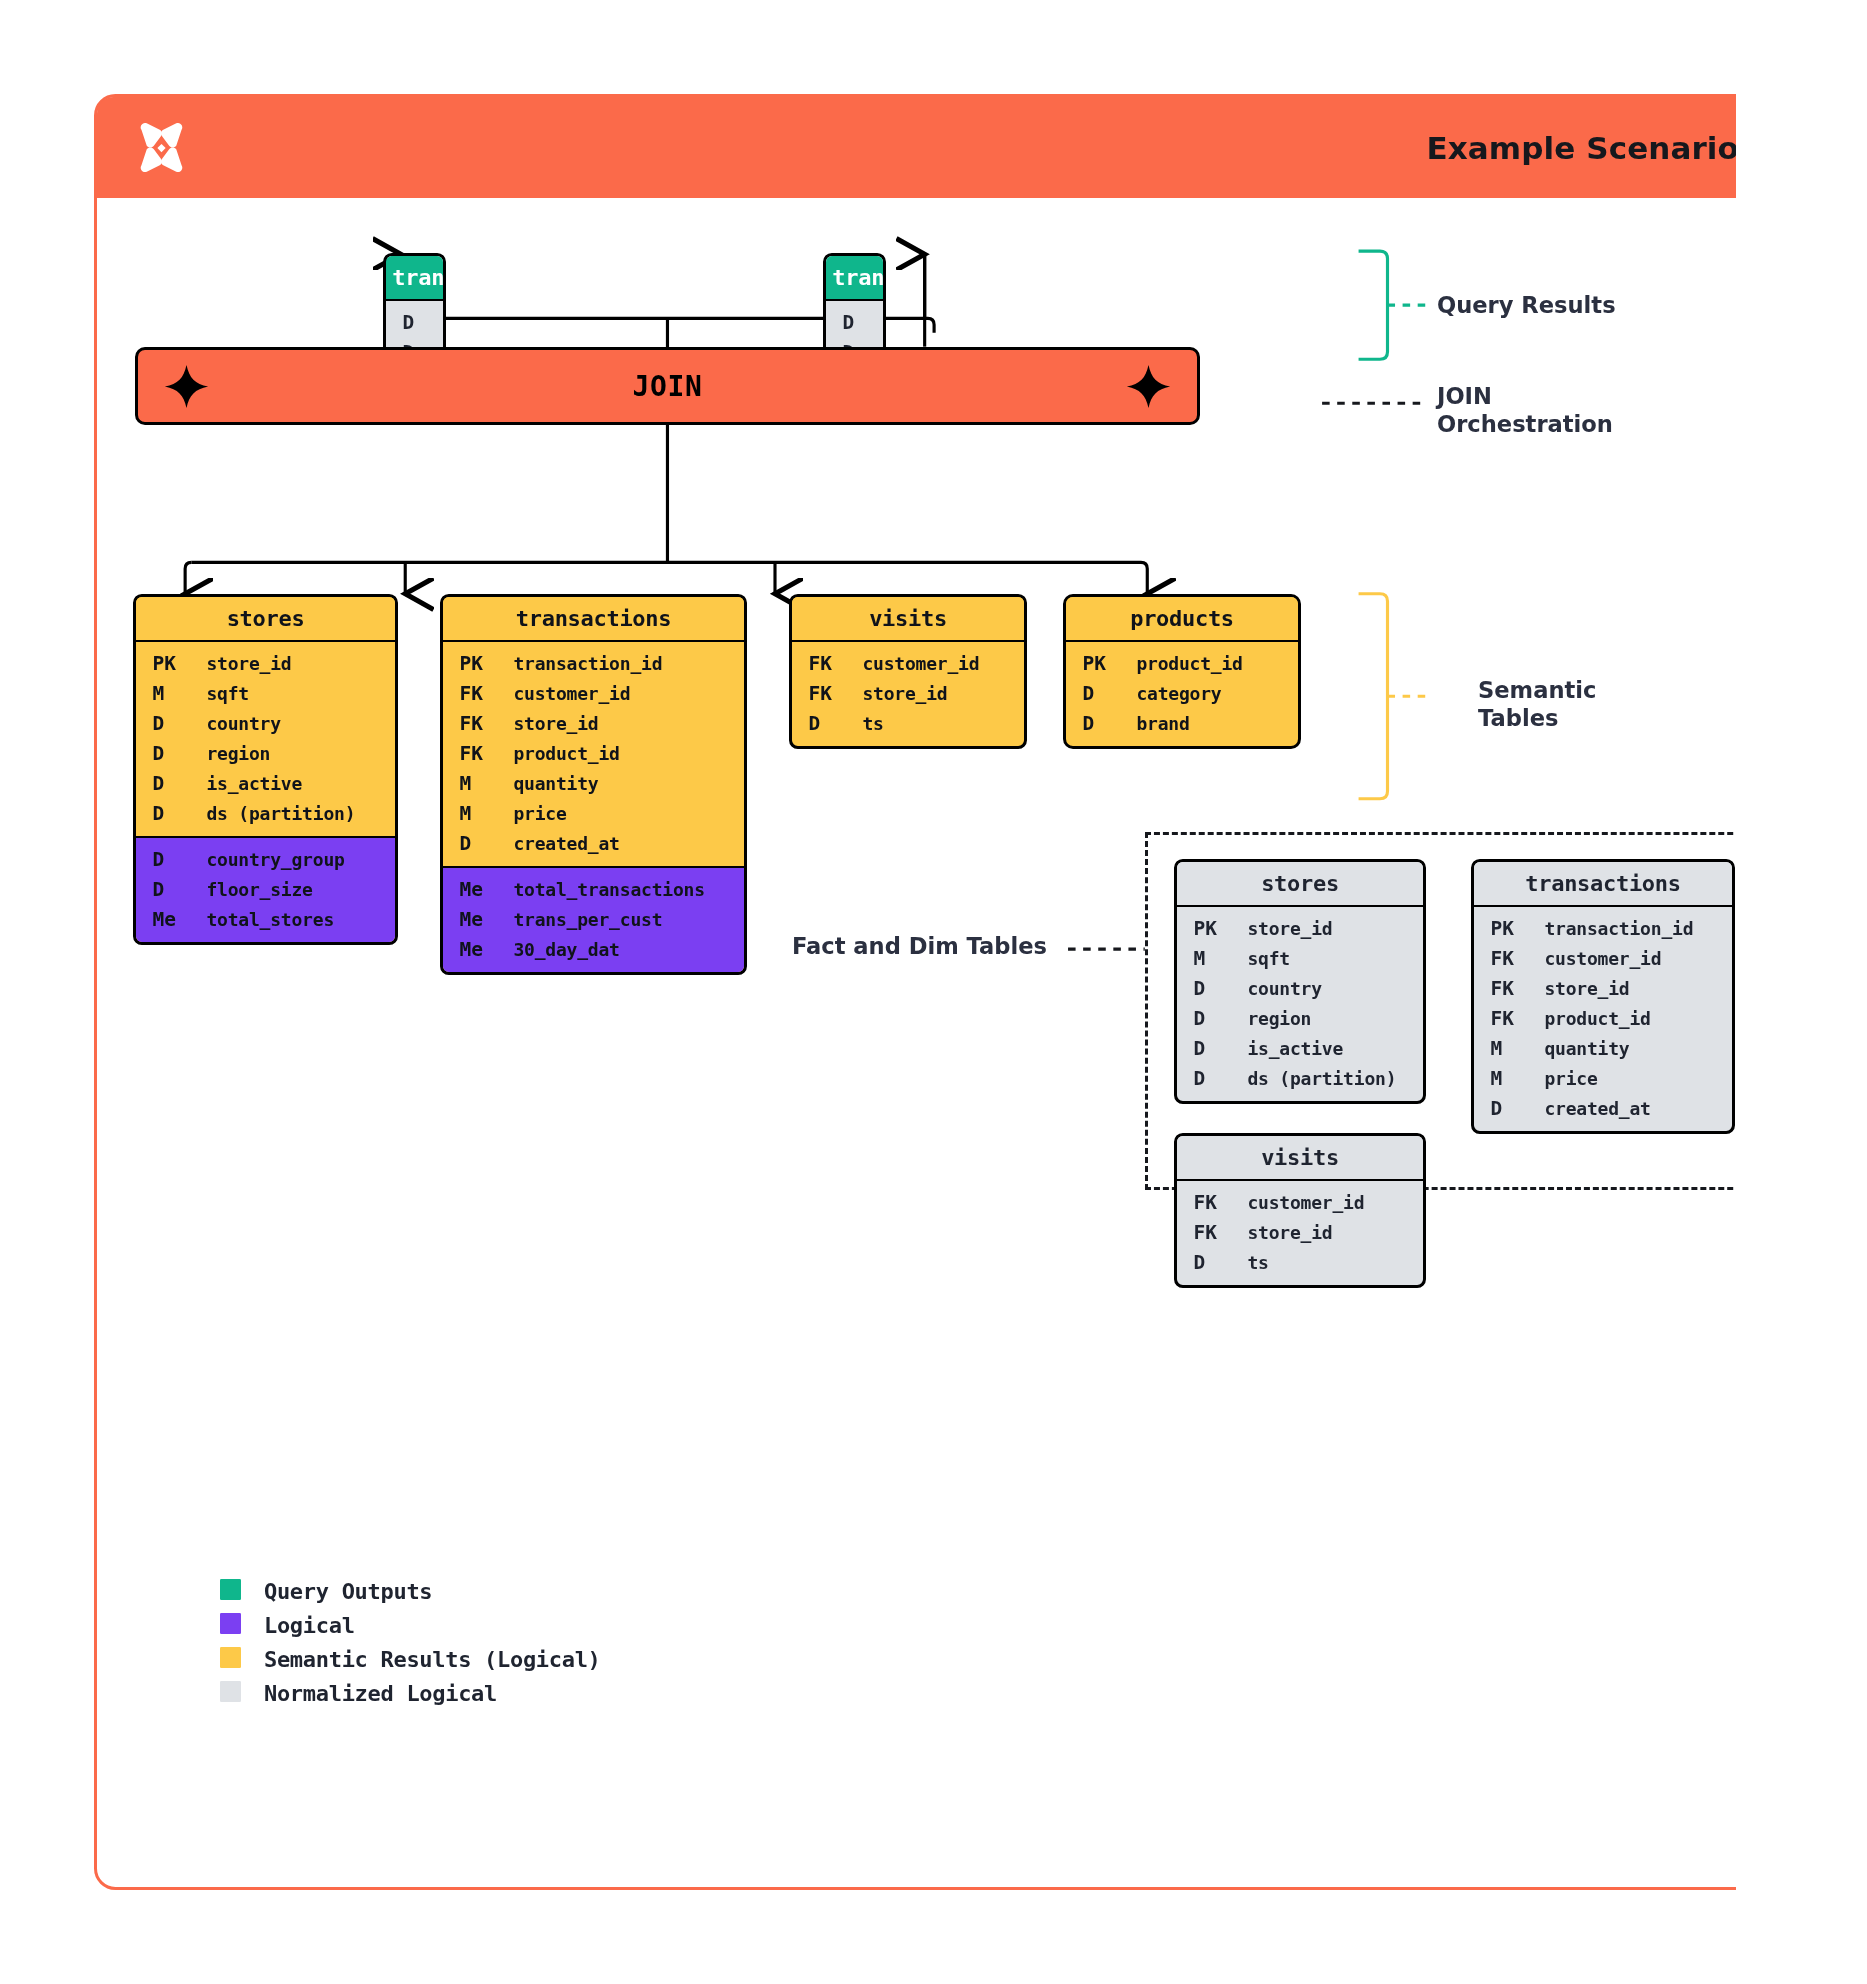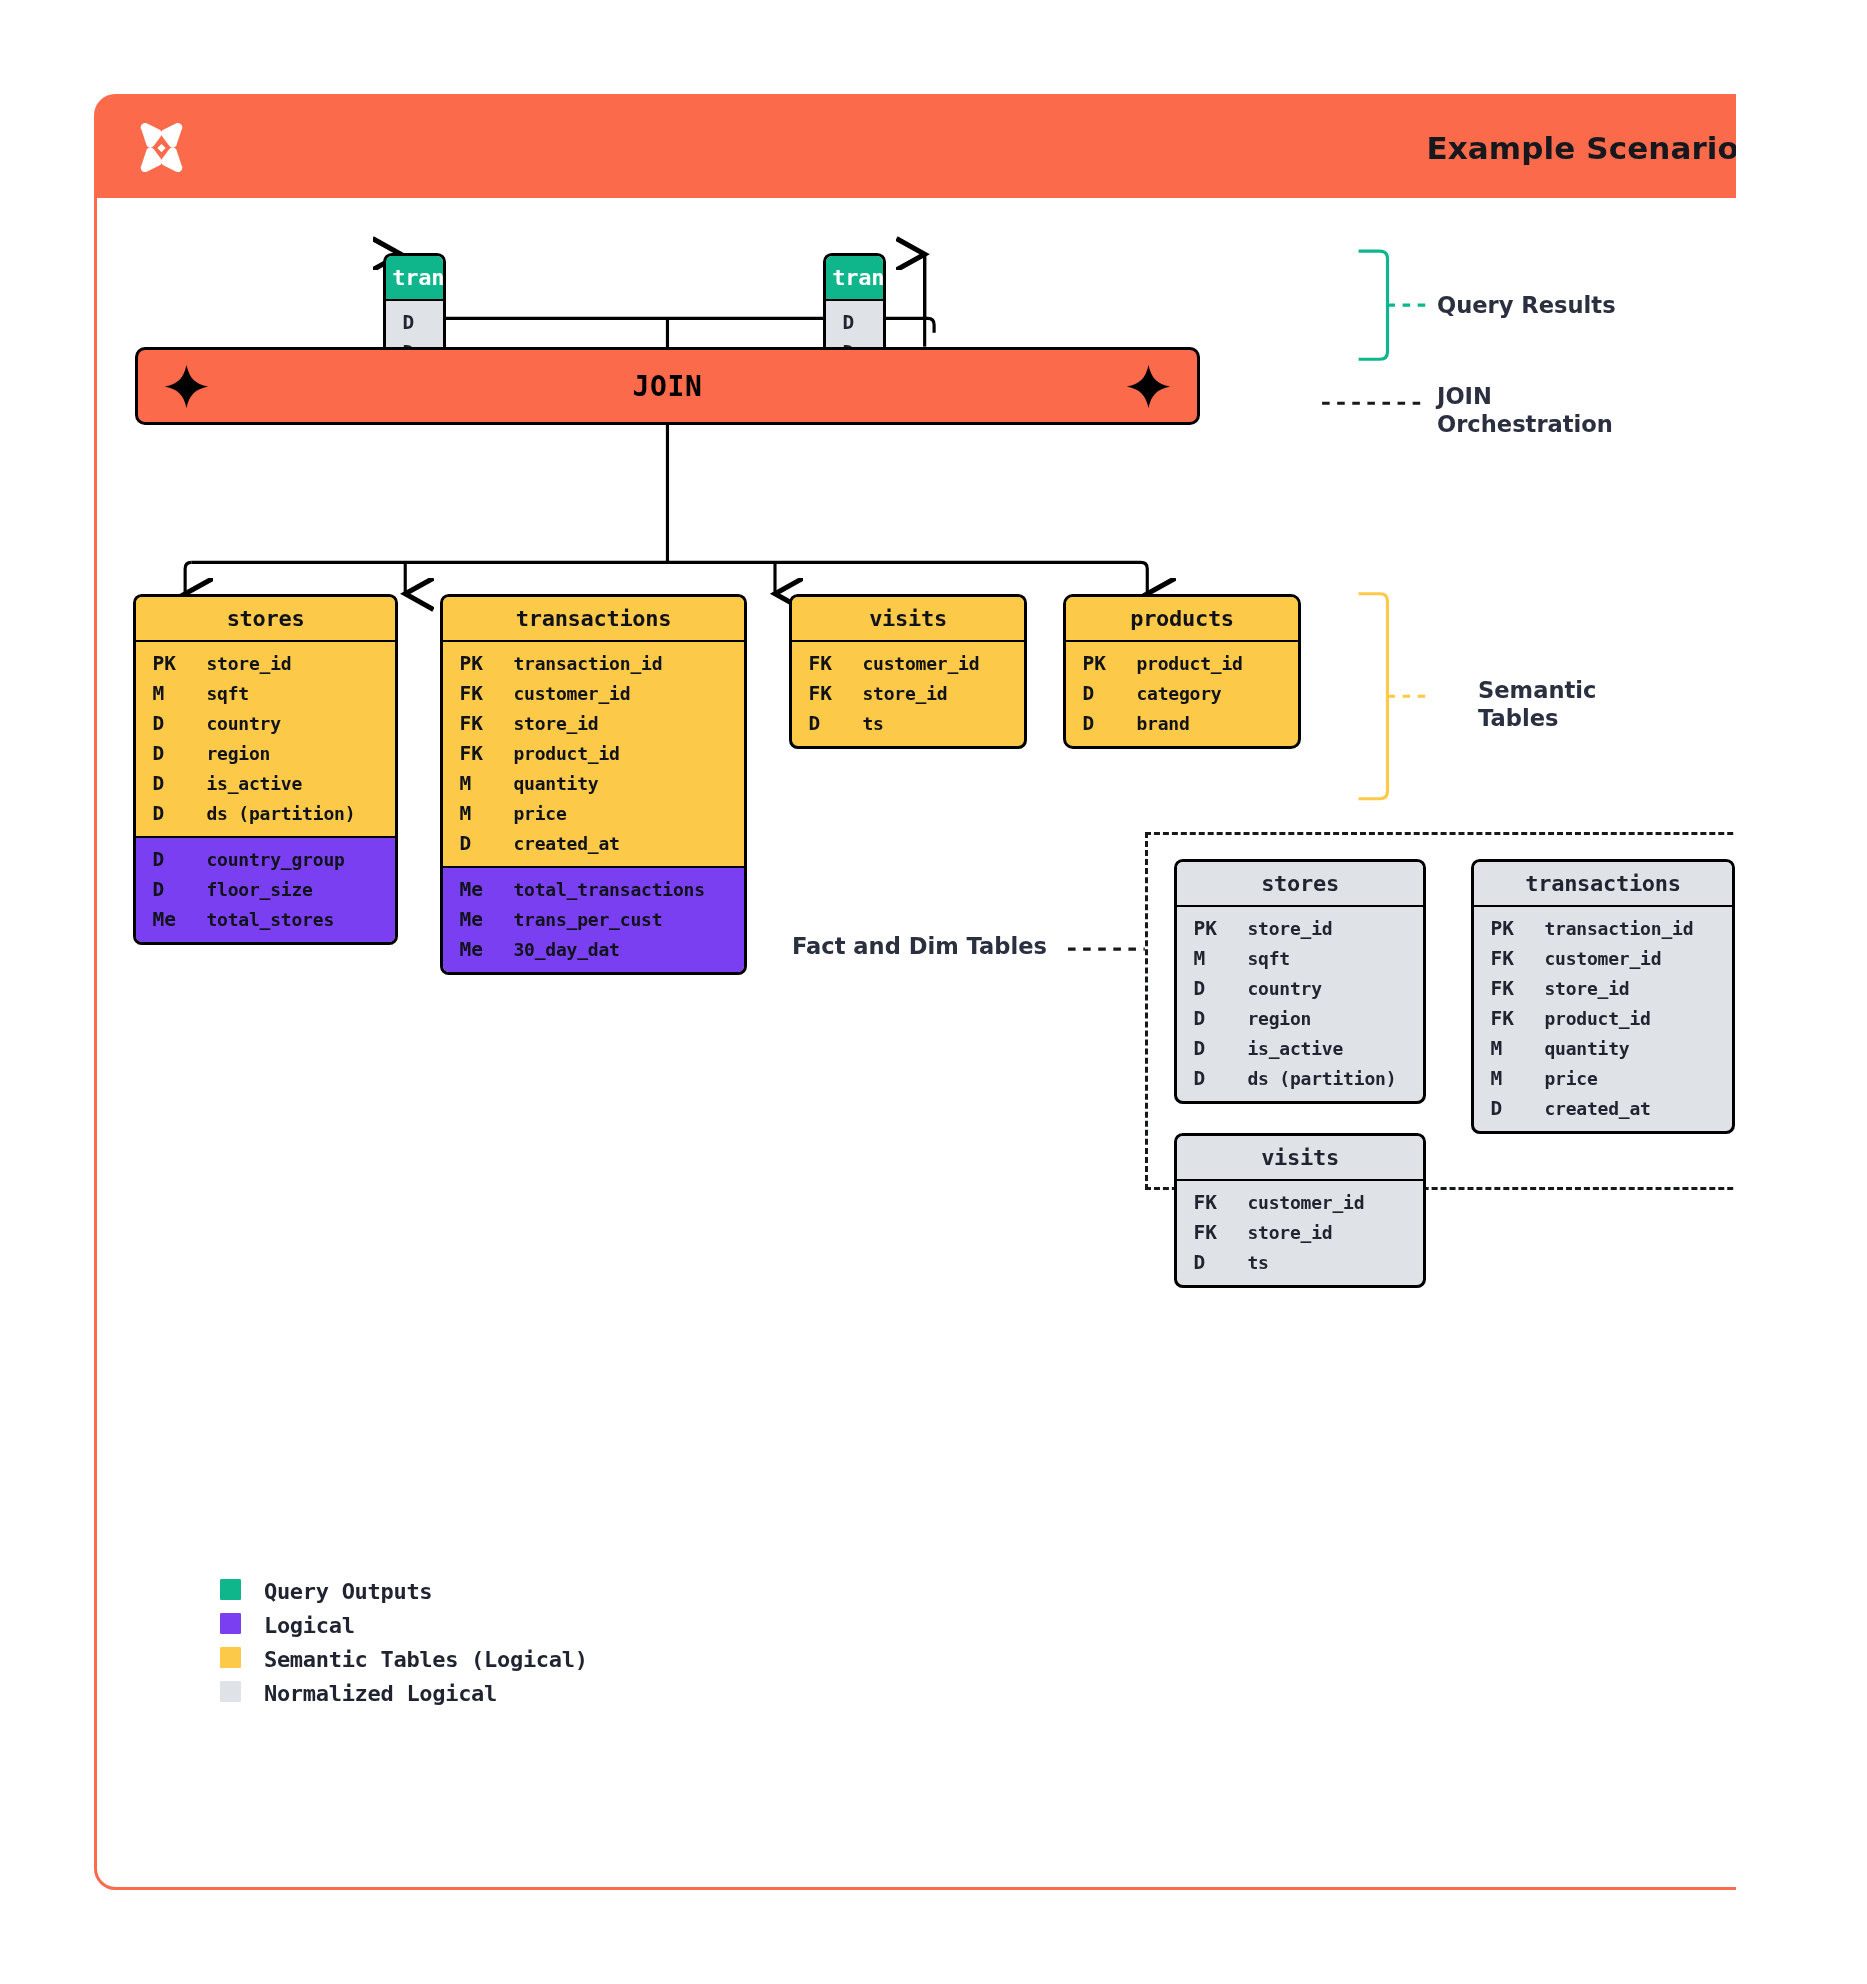--- a/index.html
+++ b/index.html
@@ -447,21 +447,21 @@
     <div class="legend-item">
       <span class="swatch" style="background:#0FB68C;"></span>
       <span class="legend-label">Query Outputs</span>
     </div>
     <div class="legend-item">
       <span class="swatch" style="background:#7B3FF2;"></span>
       <span class="legend-label">Logical</span>
     </div>
     <div class="legend-item">
       <span class="swatch" style="background:#FDC948;"></span>
-      <span class="legend-label">Semantic Tables (Logical)</span>
+      <span class="legend-label">Semantic Results (Logical)</span>
     </div>
     <div class="legend-item">
       <span class="swatch" style="background:#DFE2E6;"></span>
       <span class="legend-label">Normalized Logical</span>
     </div>
   </div>
 
 </div>
 
 

